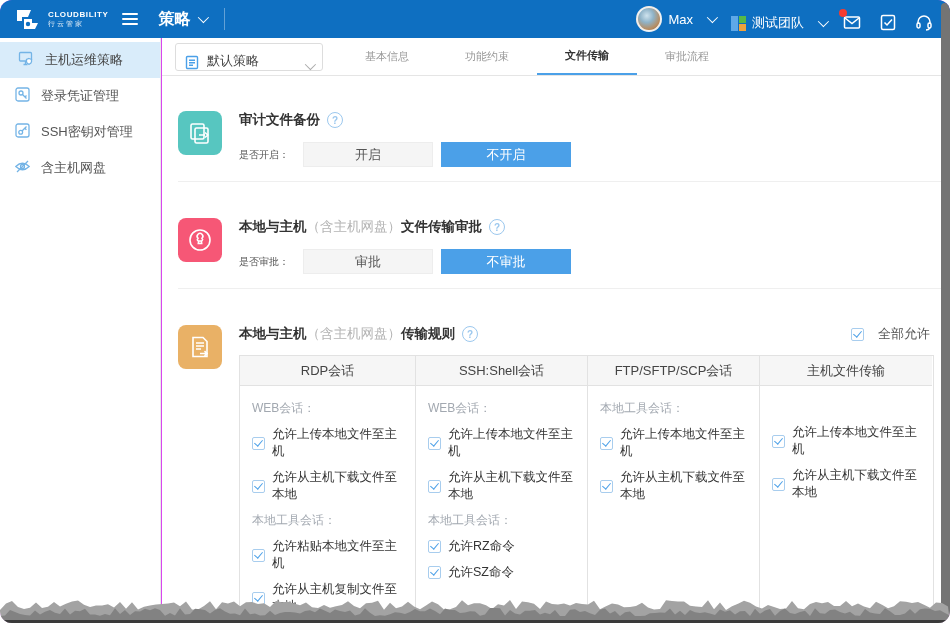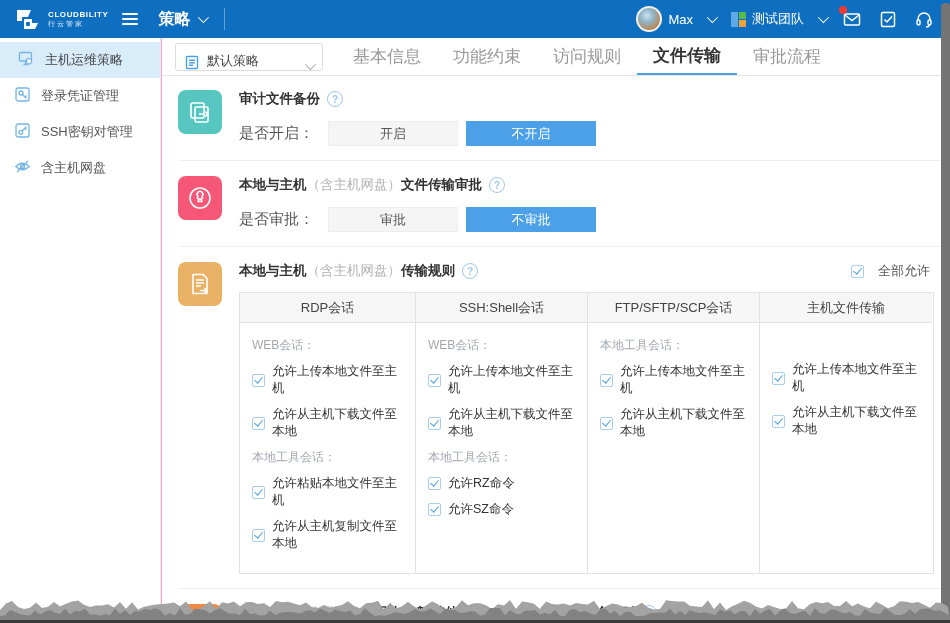--- a/index.html
+++ b/index.html
@@ -1,29 +1,29 @@
 <!DOCTYPE html>
 <html style="--header: #0e6fc1; --accent: #4ba0e8; --side-active: #d9ecfa; --teal: #57c6c0; --pink: #f65776; --tan: #e9b166; --orange: #f08a40; --green: #3fb33a; --red: #f5403b;"><head>
 <meta charset="utf-8">
 <style>
   html,body{margin:0;padding:0;background:#fff;font-family:"Liberation Sans","DejaVu Sans",sans-serif;}
-  .page{position:relative;width:950px;height:623px;border-radius:0;overflow:hidden;background:#f9a8d4;}
+  .page{position:relative;width:950px;height:623px;border-radius:12px;overflow:hidden;background:#d946ef;}
 
   
   .topbar{position:absolute;top:0;left:0;right:0;height:38px;background:var(--header);display:flex;align-items:center;padding:0 16px;color:#fff;z-index:3;box-sizing:border-box;}
   .brand{display:flex;align-items:center;gap:6px;}
   .brand-text{display:flex;flex-direction:column;line-height:1.05;}
   .brand-name{font-size:8px;font-weight:bold;letter-spacing:.6px;}
   .brand-sub{font-size:7px;opacity:.85;letter-spacing:2px;}
   .hamburger{margin-left:14px;display:flex;flex-direction:column;gap:3px;cursor:pointer;}
   .hamburger i{display:block;width:16px;height:2px;background:#fff;border-radius:1px;}
   .app-title{margin-left:20px;font-size:16px;font-weight:bold;display:flex;align-items:center;cursor:pointer;}
   .chev{width:7px;height:7px;border-right:1.6px solid currentColor;border-bottom:1.6px solid currentColor;transform:rotate(45deg) translateY(-2px);display:inline-block;margin-left:8px;}
   .tb-divider{width:1px;height:22px;background:rgba(255,255,255,.35);margin-left:18px;}
-  .tb-right{margin-left:auto;display:flex;align-items:center;gap:16px;}
+  .tb-right{margin-left:auto;display:flex;align-items:flex-end;gap:16px;}
   .avatar{width:26px;height:26px;border-radius:50%;border:2px solid rgba(255,255,255,.85);background:radial-gradient(circle at 40% 35%,#cfe3ee 0%,#8fb3c8 35%,#b78b5e 70%,#5a4634 100%);box-sizing:border-box;}
   .user,.team{display:flex;align-items:center;gap:6px;font-size:13px;cursor:pointer;}
   .grid-ico{width:15px;height:15px;display:grid;grid-template-columns:7px 7px;grid-template-rows:7px 7px;gap:1px;}
   .grid-ico b:nth-child(1){background:#5ea8e8;grid-row:1/3;}
   .grid-ico b:nth-child(2){background:#58b947;}
   .grid-ico b:nth-child(3){background:#f0a23c;}
   .tb-ico{position:relative;width:20px;height:20px;cursor:pointer;}
   .tb-ico svg{width:20px;height:20px;stroke:#fff;fill:none;stroke-width:1.5;}
   .badge-dot{position:absolute;left:-3px;top:-3px;width:8px;height:8px;border-radius:50%;background:#f53b30;}
 
@@ -33,40 +33,40 @@
   .side-item.active{background:var(--side-active);color:#444;padding-left:18px;}
   .side-item svg{width:17px;height:17px;stroke:#74b4e6;fill:none;stroke-width:1.3;flex:none;}
 
   
   .main{position:absolute;top:38px;left:162px;right:0;bottom:0;background:#fff;}
   .tabbar{height:37px;border-bottom:1px solid #e5e5e5;display:flex;align-items:stretch;padding-left:13px;}
   .policy-select{align-self:center;width:148px;height:28px;border:1px solid #ddd;border-radius:3px;display:flex;align-items:flex-end;padding:0 9px;gap:8px;font-size:13px;color:#444;cursor:pointer;box-sizing:border-box;}
   .policy-select svg{width:14px;height:15px;stroke:var(--accent);fill:none;stroke-width:1.4;}
   .policy-select .chev{margin-left:auto;color:#aaa;}
   .tabs{display:flex;margin-left:14px;}
-  .tab{width:100px;display:flex;align-items:center;justify-content:center;font-size:17px;color:#999;cursor:pointer;box-sizing:border-box;text-align:center;}
+  .tab{width:100px;display:flex;align-items:center;justify-content:center;font-size:11px;color:#999;cursor:pointer;box-sizing:border-box;text-align:center;}
   .tab.active{color:#333;font-weight:bold;border-bottom:2px solid var(--accent);}
 
   .content{position:absolute;top:37px;left:0;right:0;bottom:0;padding-left:16px;box-sizing:border-box;}
-  .sec{display:flex;padding:15px 20px 14px 0;border-bottom:1px solid #efefef;}
+  .sec{display:flex;padding:15px 20px 14px 0;border-bottom:1px solid #efefef;margin-top:21px;}
   .sec-icon{width:44px;height:44px;border-radius:8px;flex:none;display:flex;align-items:center;justify-content:center;}
   .sec-icon svg{width:26px;height:26px;stroke:#fff;fill:none;stroke-width:1.6;}
   .sec-icon.teal{background:var(--teal);}
   .sec-icon.pink{background:var(--pink);}
   .sec-icon.tan{background:var(--tan);}
   .sec-icon.orange{background:var(--orange);}
   .sec-body{margin-left:17px;flex:1;min-width:0;}
   .sec-title{font-size:13.5px;font-weight:bold;color:#333;display:flex;align-items:center;}
   .sec-title .muted{color:#b3b3b3;font-weight:normal;}
   .help{display:inline-flex;width:14px;height:14px;border:1px solid #9cc8ee;border-radius:50%;color:#9cc8ee;font-size:10px;align-items:center;justify-content:center;margin-left:7px;font-weight:bold;cursor:pointer;flex:none;}
   .help::before{content:"?";}
   .allow-all{margin-left:auto;display:flex;align-items:center;gap:14px;font-weight:normal;font-size:13px;color:#555;cursor:pointer;}
 
   .toggle-row{margin-top:13px;display:flex;align-items:center;}
-  .toggle-row .lbl{font-size:15px;color:#555;margin-right:14px;}
+  .toggle-row .lbl{font-size:10px;color:#555;margin-right:14px;}
   .opt{width:130px;height:25px;border:1px solid #ededed;background:#f5f5f5;color:#555;font-size:13px;margin-right:8px;cursor:pointer;font-family:inherit;}
   .opt.sel{background:var(--accent);border-color:var(--accent);color:#fff;}
 
   .rule-table{margin-top:12px;width:693px;border:1px solid #e2e2e2;display:grid;grid-template-columns:176px 172px 172px 172px;}
   .rt-head{height:29px;display:flex;align-items:center;justify-content:center;background:#f6f6f6;border-bottom:1px solid #e2e2e2;border-right:1px solid #e2e2e2;font-size:13px;color:#444;}
   .rt-head:nth-child(4){border-right:none;}
   .rt-cell{padding:9px 12px 12px;border-right:1px solid #e2e2e2;min-height:152px;box-sizing:border-box;}
   .rt-cell:last-child{border-right:none;}
   .grp-lbl{font-size:12px;color:#a2a8b0;margin:5px 0 2px;min-height:15px;}
   .chk{display:flex;align-items:center;gap:7px;margin:9px 0;font-size:12.5px;color:#333;cursor:pointer;}
@@ -184,21 +184,20 @@
         <svg viewBox="0 0 14 15">
             <rect x="1.5" y="1.5" width="11" height="12" rx="1"></rect>
             <path d="M4 5.2h6 M4 7.7h6 M4 10.2h4"></path>
           </svg>
         <span>默认策略</span>
         <span class="chev"></span>
       </div>
       <div class="tabs" id="tabs">
           <div class="tab">基本信息</div>
           <div class="tab">功能约束</div>
-          <div class="tab">访问规则</div>
           <div class="tab active">文件传输</div>
           <div class="tab">审批流程</div>
         </div>
     </div>
 
     <div class="content">
 
       <section class="sec">
         <div class="sec-icon teal">
           <svg viewBox="0 0 26 26">

